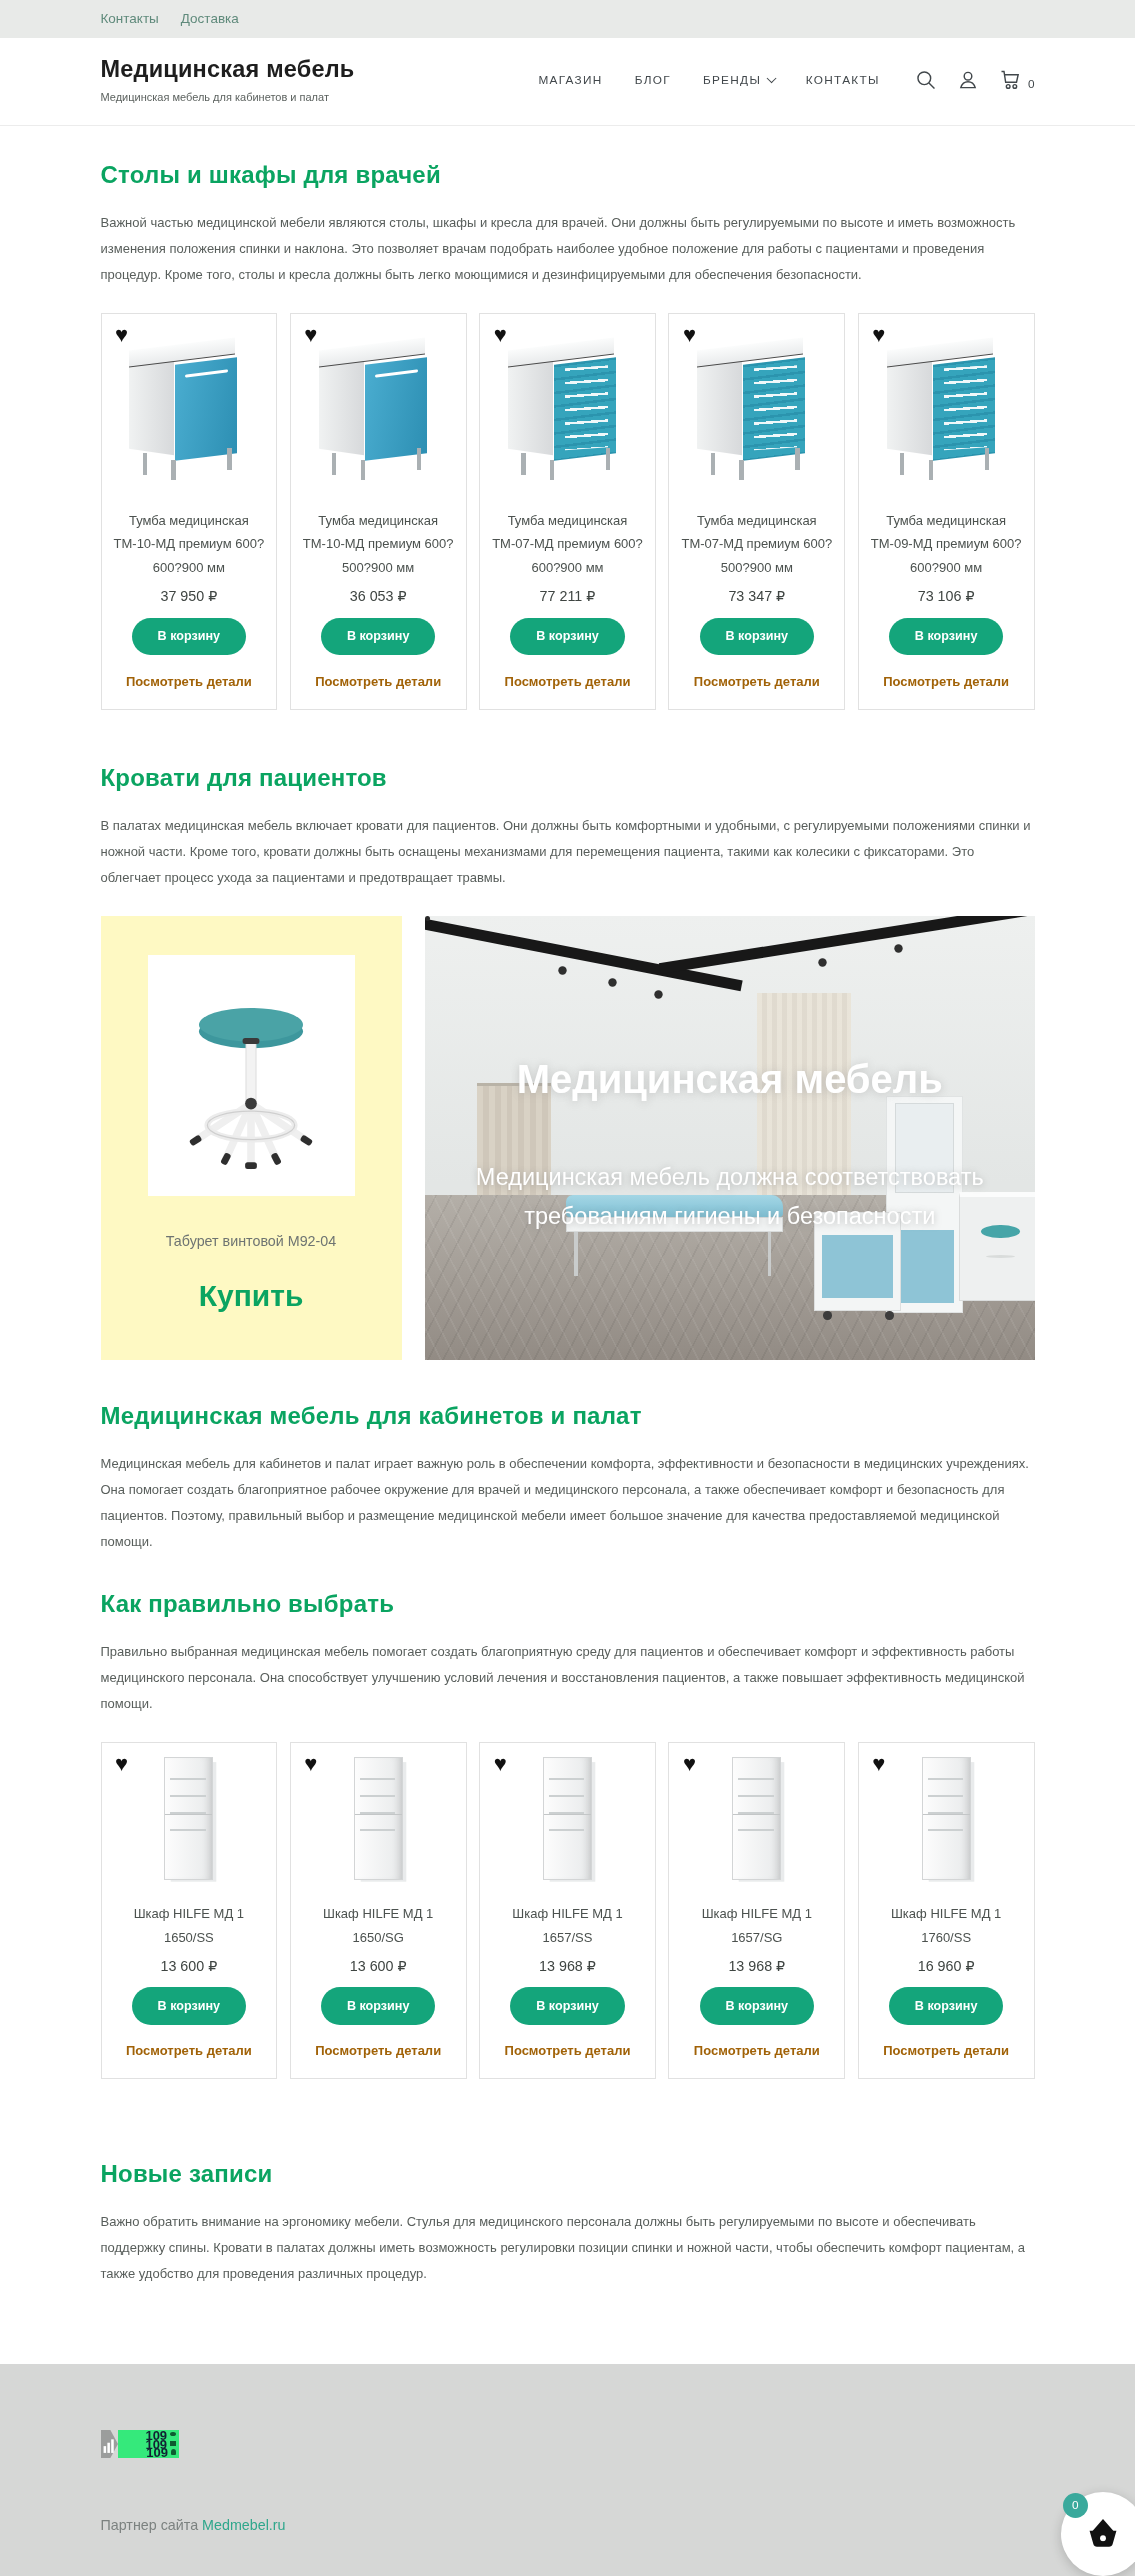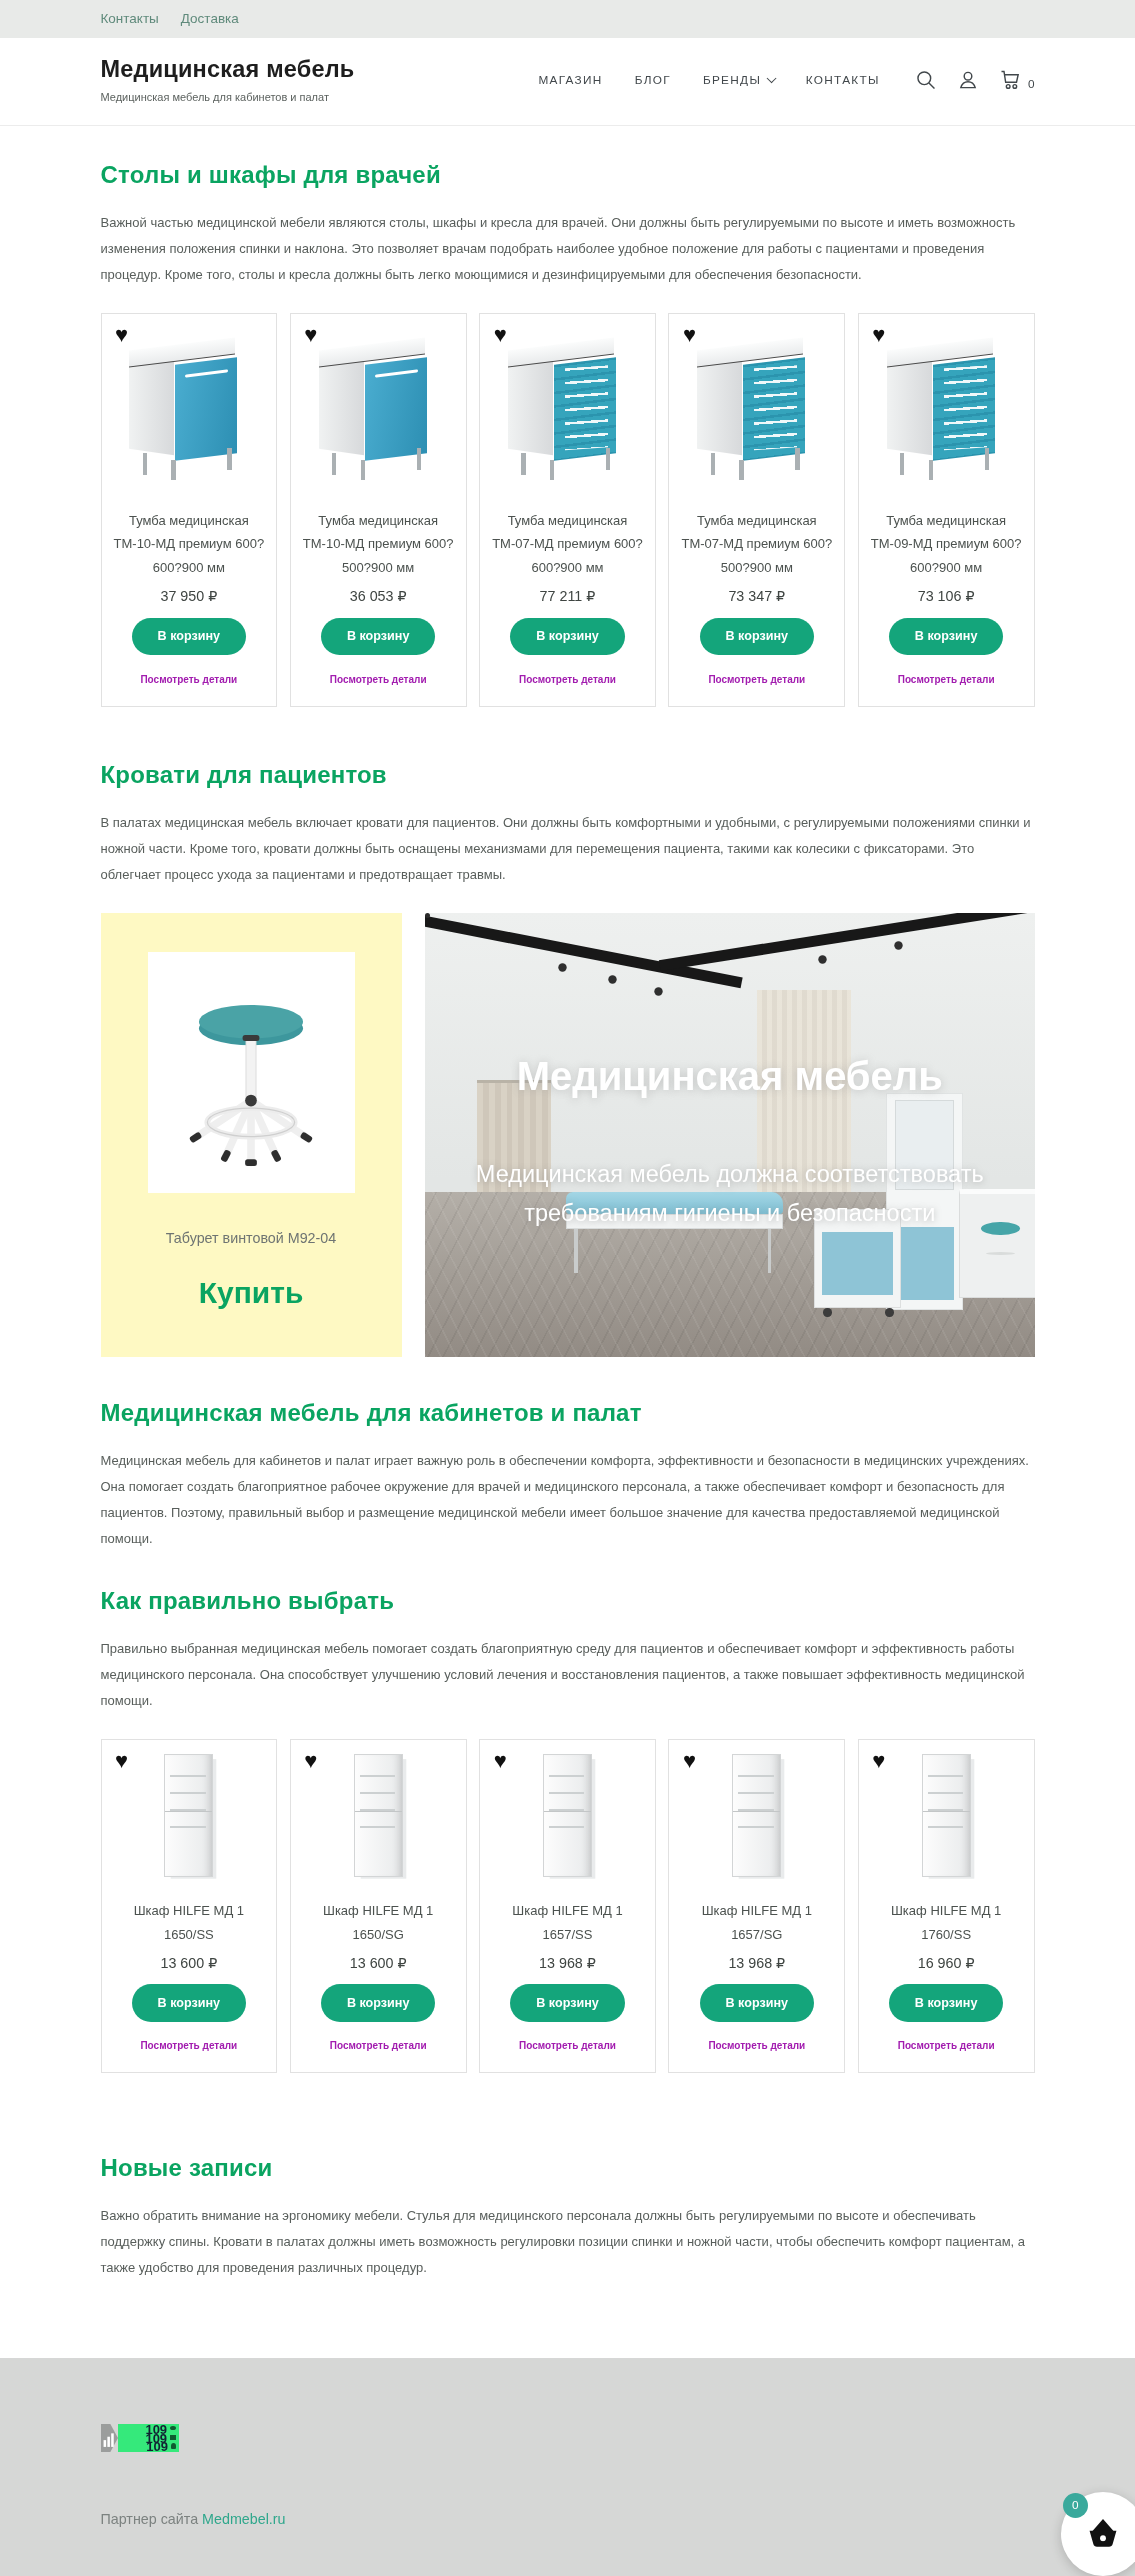--- a/index.html
+++ b/index.html
@@ -38,21 +38,21 @@
   
   .cards { display: grid; grid-template-columns: repeat(5, 1fr); gap: 12.6px; margin-top: 25px; }
   .card { border: 0.8px solid #e1e1e1; background: #fff; padding: 11.8px 8.4px 20px; position: relative; text-align: center; }
   .fav { position: absolute; top: 10px; left: 13.5px; font-size: 22px; color: #111; cursor: pointer; line-height: 1; }
   .pimg { height: 161px; display: flex; align-items: center; justify-content: center; margin-bottom: 22px; }
   .row2 .pimg { height: 128px; margin-bottom: 20px; }
   .pname { font-size: 13px; line-height: 23.5px; color: #4c524f; min-height: 71px; }
   .row2 .pname { min-height: 47px; }
   .pprice { font-size: 14.3px; color: #3f4542; margin: 8.4px 0 13.5px; }
   .btn-cart { background: #14a57b; color: #fff; border: none; border-radius: 840px; padding: 11.8px 26px; font-size: 12.6px; font-weight: bold; font-family: inherit; cursor: pointer; text-align: center; }
-  .plink { display: inline-block; margin-top: 18.5px; color: #a21caf; font-size: 10px; font-weight: bold; text-decoration: none; cursor: pointer; }
+  .plink { display: inline-block; margin-top: 18.5px; color: #a16207; font-size: 13px; font-weight: bold; text-decoration: none; cursor: pointer; }
 
   
   .cab { position: relative; width: 139px; height: 151px; }
   .cab .top   { position: absolute; left: 10px; top: 13.5px; width: 106px; height: 17px; background: linear-gradient(#fbfcfc,#e9ebec); border-bottom: 1.7px solid #4a4a4a; transform: skewY(-7deg); }
   .cab .side  { position: absolute; left: 10px; top: 27px; width: 45px; height: 94px; background: linear-gradient(to right,#f0f2f2,#d7d9db); transform: skewY(8deg); }
   .cab .front { position: absolute; left: 56px; top: 30px; width: 62px; height: 96px; background: linear-gradient(100deg,#4aadd0,#2d8fb3); transform: skewY(-7deg); }
   .cab .handle{ position: absolute; top: 11px; left: 10px; right: 9.3px; height: 3.4px; background: #fff; border-radius: 1.7px; }
   .cab.drawers .front { background: repeating-linear-gradient(to bottom,#2b94ae 0 2.5px,#35a4bc 2.5px 13.5px); }
   .cab.drawers .front::before { content:""; position: absolute; left: 17%; right: 13%; top: 5.9px; bottom: 8.4px;
      background: repeating-linear-gradient(to bottom, rgba(255,255,255,.92) 0 2.5px, transparent 2.5px 13.5px); transform: skewY(3deg); }

